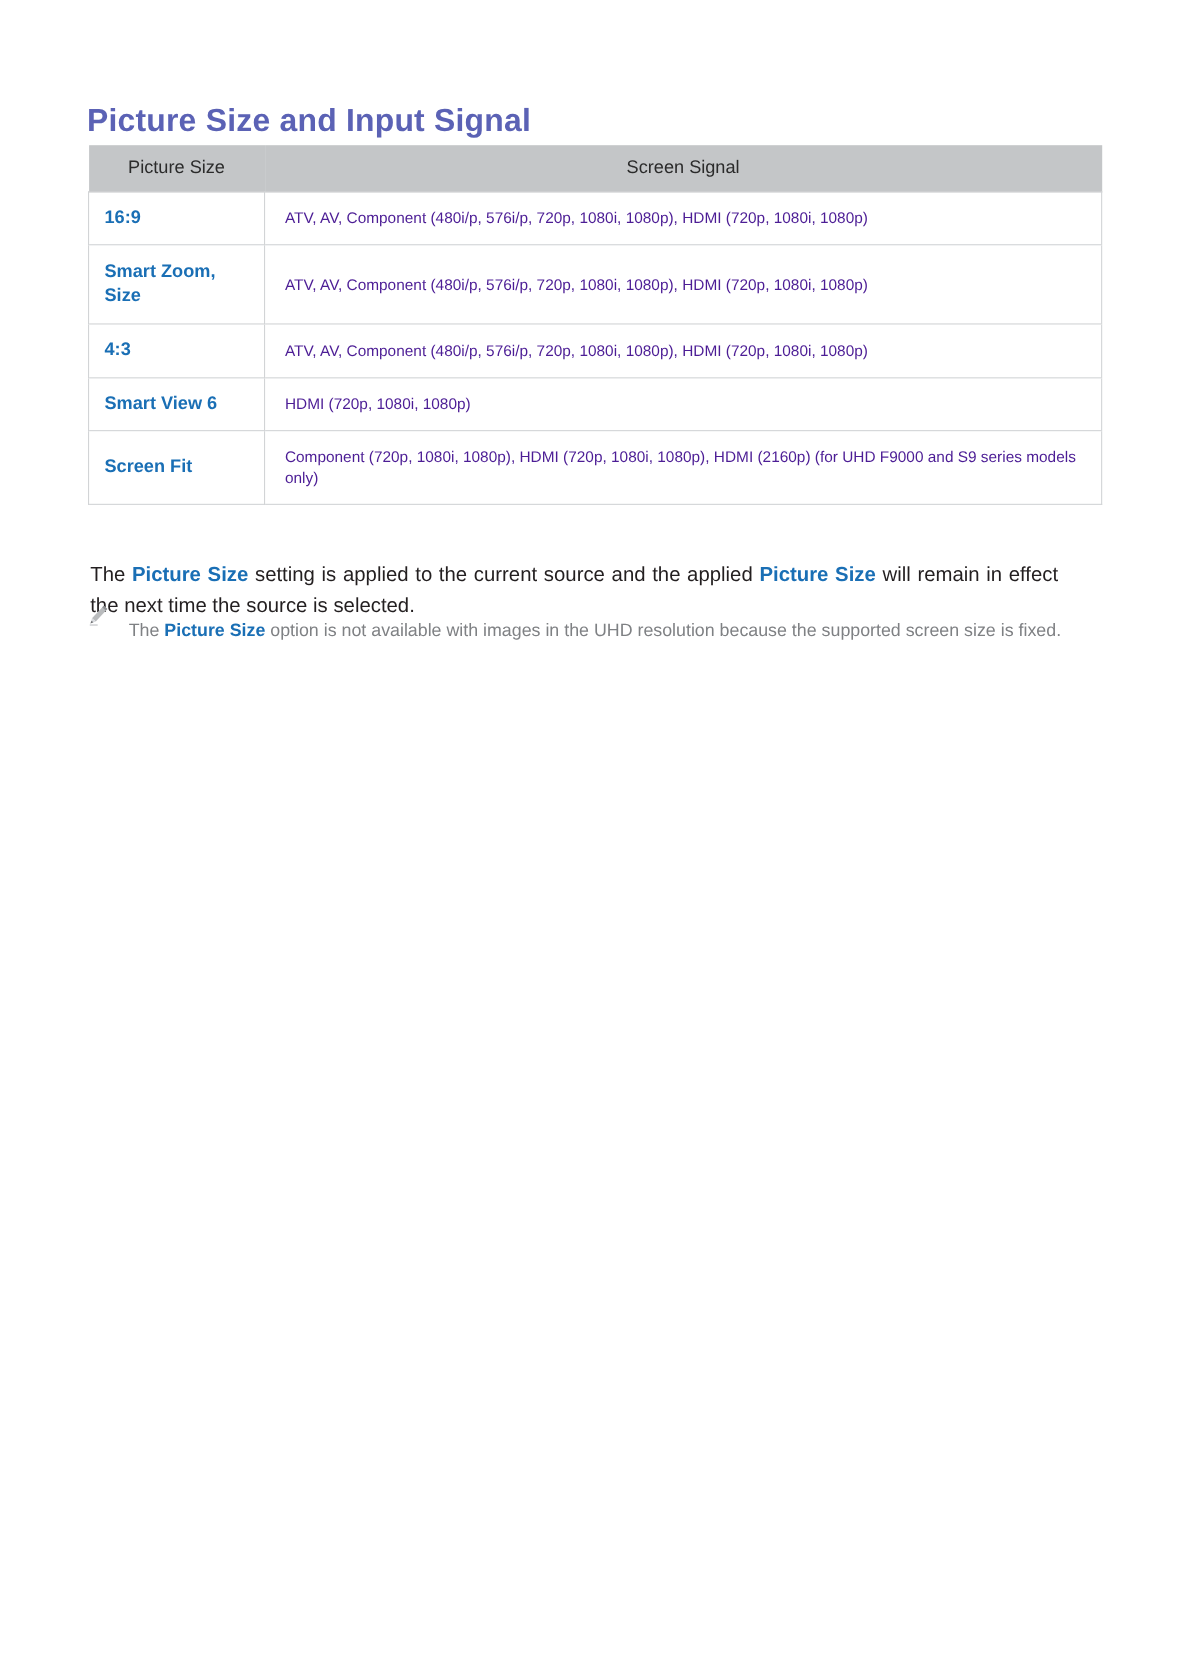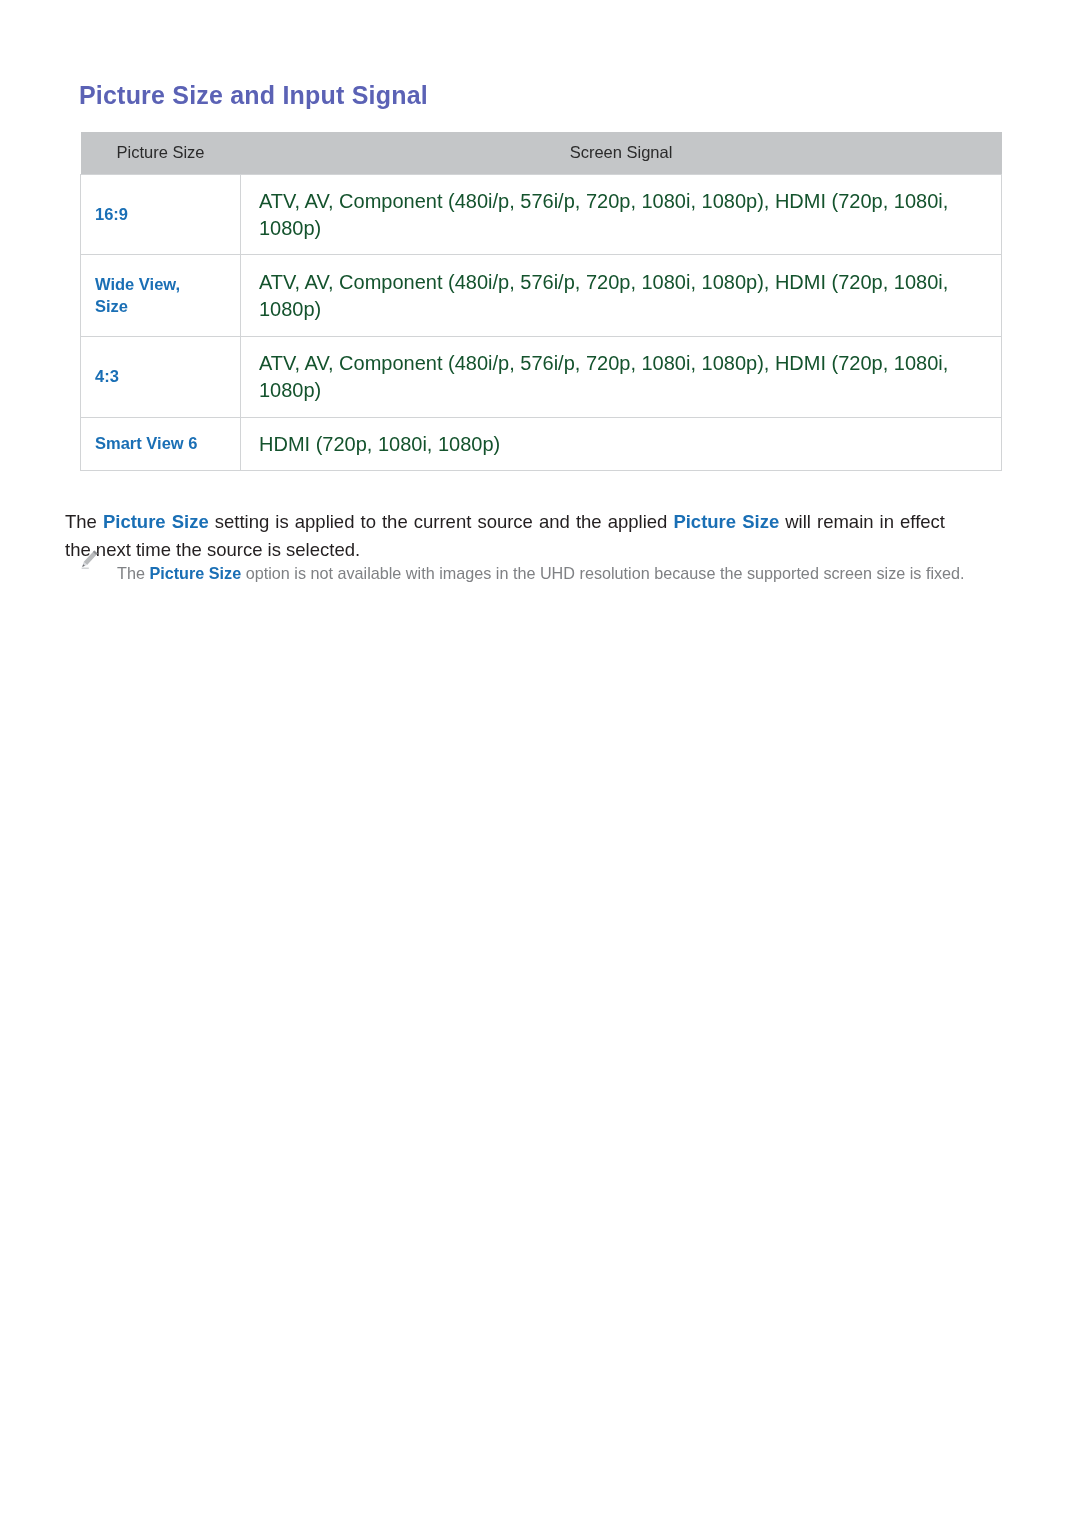--- a/index.html
+++ b/index.html
@@ -20,22 +20,22 @@
     left: 0;
     top: 0;
     width: 1080px;
     height: 1527px;
   }
 
   
   .page-title {
     position: absolute;
     left: 79px;
-    top: 64px;
-    font-size: 25px;
+    top: 75px;
+    font-size: 29px;
     font-weight: bold;
     letter-spacing: 0.2px;
     color: #5b62b5;
     white-space: nowrap;
   }
 
   
   .signal-table {
     position: absolute;
     left: 80px;
@@ -77,33 +77,33 @@
     display: block;
     padding: 13px 0 13px 14px;
     font-size: 16.5px;
     font-weight: bold;
     color: #1a6fb5;
     line-height: 1.30;
   }
   .input-text {
     display: block;
     padding: 13px 14px 13px 18px;
-    font-size: 20px;
-    color: #14532d;
+    font-size: 14px;
+    color: #4c1d95;
     line-height: 1.33;
   }
 
   .row-16x9   td > * { padding-top: 13px;   padding-bottom: 13px; }
   .row-widezoom td > * { padding-top: 14px; padding-bottom: 14px; }
   .row-screenfit td > * { padding-top: 14px; padding-bottom: 15px; }
 
   
   .body-paragraph {
     position: absolute;
-    left: 65px;
+    left: 82px;
     top: 489px;
     width: 880px;
     font-size: 18.5px;
     line-height: 1.52;
     color: #231f20;
     text-align: justify;
     text-justify: inter-word;
   }
   .hl {
     color: #1a6fb5;
@@ -160,40 +160,48 @@
       <tr class="row-16x9">
         <td class="size-cell">
           <span class="size-label">16:9</span>
         </td>
         <td class="input-cell">
           <span class="input-text">ATV, AV, Component (480i/p, 576i/p, 720p, 1080i, 1080p), HDMI (720p, 1080i, 1080p)</span>
         </td>
       </tr>
       <tr class="row-widezoom">
         <td class="size-cell">
-          <span class="size-label"><span>Wide View,</span><br><span>Size</span></span>
+          <span class="size-label"><span>Smart Zoom,</span><br><span>Size</span></span>
         </td>
         <td class="input-cell">
           <span class="input-text">ATV, AV, Component (480i/p, 576i/p, 720p, 1080i, 1080p), HDMI (720p, 1080i, 1080p)</span>
         </td>
       </tr>
       <tr class="row-4x3">
         <td class="size-cell">
           <span class="size-label">4:3</span>
         </td>
         <td class="input-cell">
           <span class="input-text">ATV, AV, Component (480i/p, 576i/p, 720p, 1080i, 1080p), HDMI (720p, 1080i, 1080p)</span>
         </td>
       </tr>
       <tr class="row-sv2">
         <td class="size-cell">
           <span class="size-label">Smart View 6</span>
         </td>
         <td class="input-cell">
           <span class="input-text">HDMI (720p, 1080i, 1080p)</span>
+        </td>
+      </tr>
+      <tr class="row-screenfit">
+        <td class="size-cell">
+          <span class="size-label">Screen Fit</span>
+        </td>
+        <td class="input-cell">
+          <span class="input-text">Component (720p, 1080i, 1080p), HDMI (720p, 1080i, 1080p), HDMI (2160p) (for UHD F9000 and S9 series models only)</span>
         </td>
       </tr>
     </tbody>
   </table>
 
   <p class="body-paragraph"><span>The </span><span class="hl">Picture Size</span><span> setting is applied to the current source and the applied </span><span class="hl">Picture Size</span><span> will remain in effect the next time the source is selected.</span></p>
 
   <div class="note">
     <span class="note-icon">
       <svg width="22" height="22" viewBox="0 0 22 22" aria-hidden="true">

